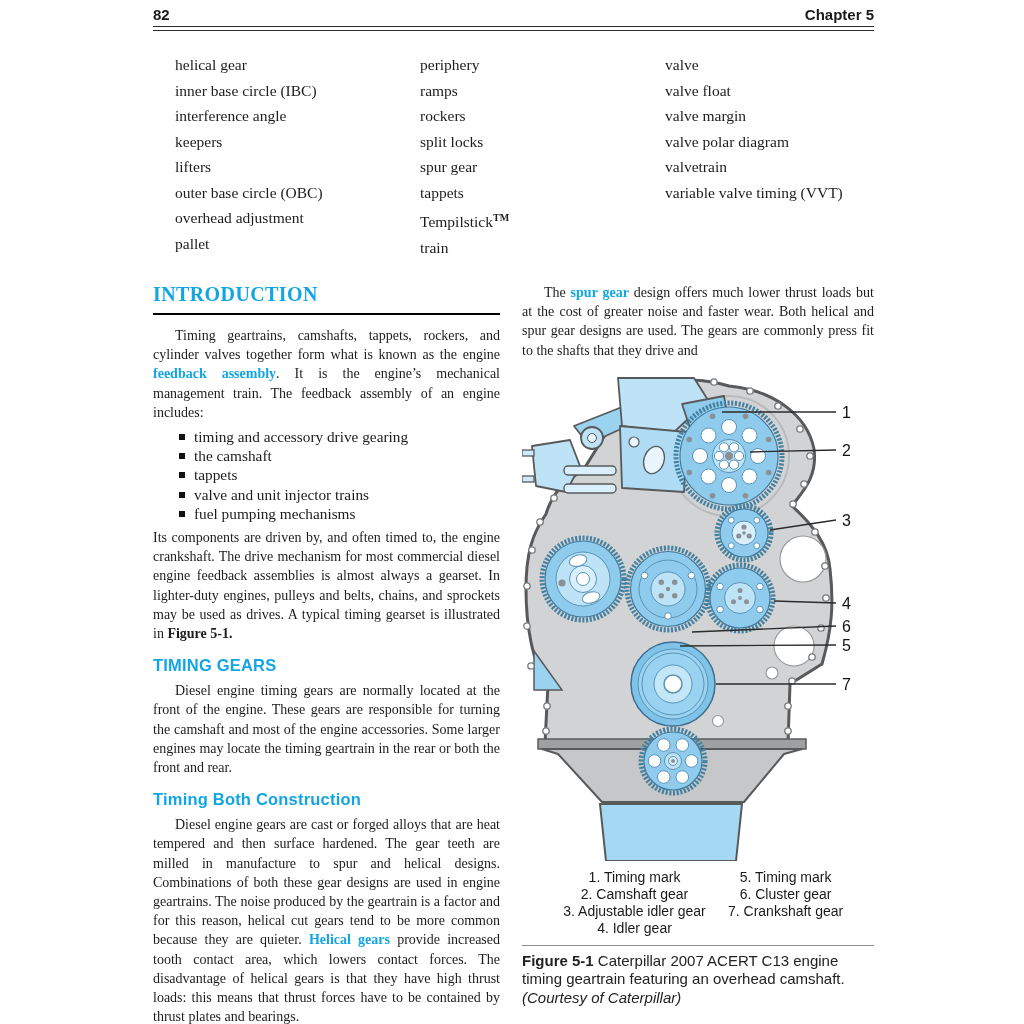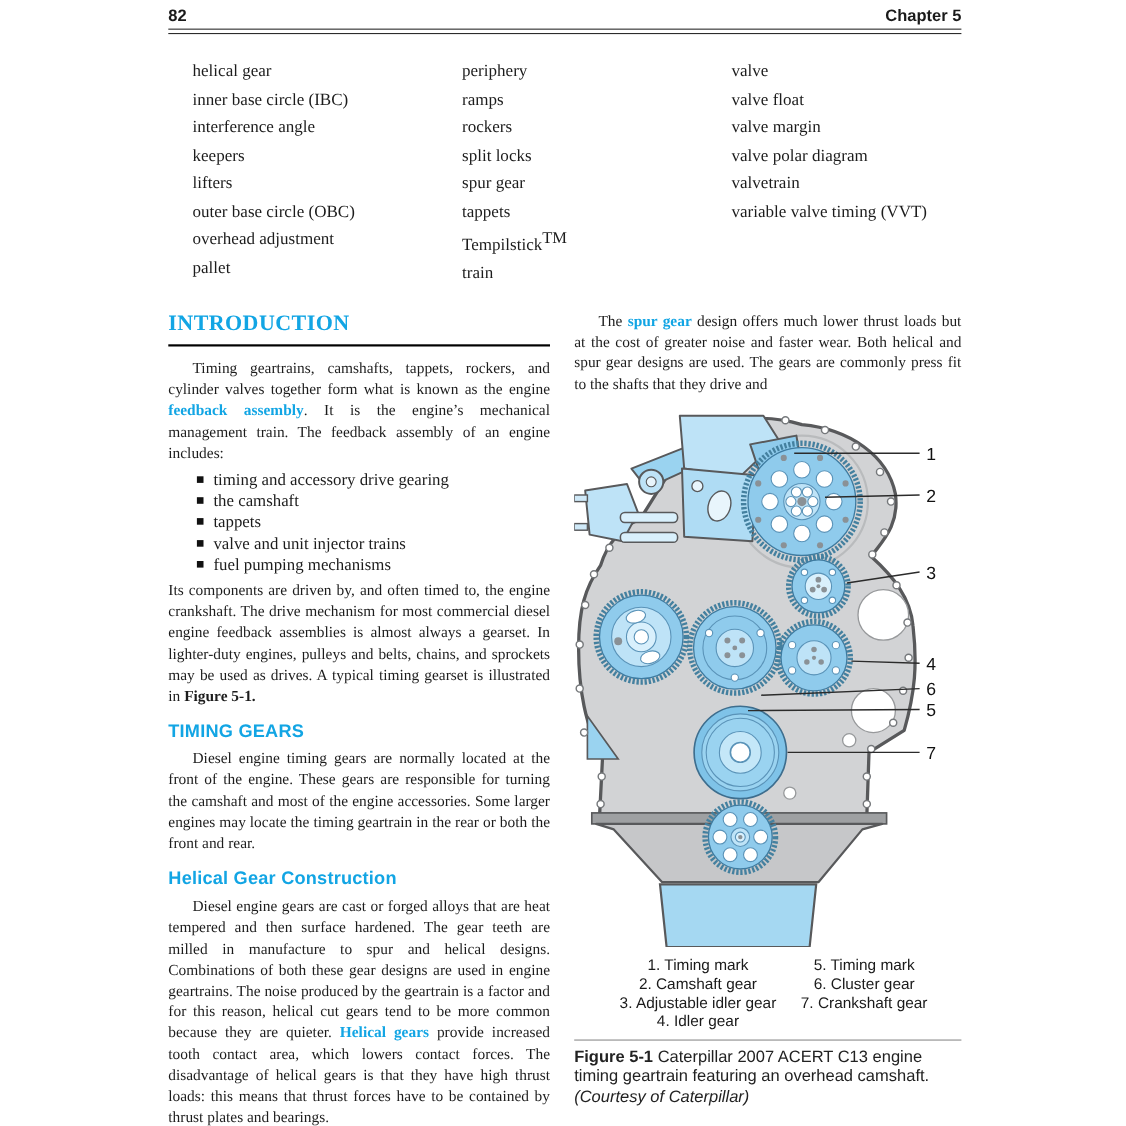--- a/index.html
+++ b/index.html
@@ -10,21 +10,21 @@
   .hdr { position:absolute; top:6px; left:153px; right:150px; display:flex; justify-content:space-between;
          font-family:"Liberation Sans", sans-serif; font-weight:bold; font-size:15px; color:#1a1a1a; }
   .hdr-rule { position:absolute; top:26px; left:153px; right:150px; height:3px;
               border-top:1.7px solid #2c2c2c; border-bottom:1px solid #2c2c2c; }
 
   
   .terms { position:absolute; top:52px; left:175px; right:150px;
            display:grid; grid-template-columns:245px 245px auto; font-size:15.5px; }
   .terms ul { list-style:none; margin:0; padding:0; }
   .terms li { line-height:25.5px; white-space:nowrap; }
-  .terms sup { font-size:15px; vertical-align:super; }
+  .terms sup { font-size:10px; vertical-align:super;font-weight:bold; }
 
   
   .col-left  { position:absolute; top:283px; left:153px; width:347px; }
   .col-right { position:absolute; top:283px; left:522px; width:352px; }
 
   h1.sec { font-family:Liberation Serif, serif; font-weight:bold; font-size:20px; letter-spacing:.4px;
            color:var(--cy); margin:0 0 0 0; padding:0 0 7px 0; border-bottom:2.6px solid #000; }
   h2.sec { font-family:"Liberation Sans", sans-serif; font-weight:bold; font-size:16.5px; letter-spacing:.2px;
            color:var(--cy); margin:13px 0 6px 0; }
   p.body { font-size:14px; line-height:19.2px; text-align:justify; margin:0; }
@@ -121,21 +121,21 @@
       <li><span class="sq"></span><span>tappets</span></li>
       <li><span class="sq"></span><span>valve and unit injector trains</span></li>
       <li><span class="sq"></span><span>fuel pumping mechanisms</span></li>
     </ul>
 
     <p class="body"><span>Its components are driven by, and often timed to, the engine crankshaft. The drive mechanism for most commercial diesel engine feedback assemblies is almost always a gearset. In lighter-duty engines, pulleys and belts, chains, and sprockets may be used as drives. A typical timing gearset is illustrated in </span><span class="bold">Figure 5-1.</span></p>
 
     <h2 class="sec">TIMING GEARS</h2>
     <p class="body indent">Diesel engine timing gears are normally located at the front of the engine. These gears are responsible for turning the camshaft and most of the engine accessories. Some larger engines may locate the timing geartrain in the rear or both the front and rear.</p>
 
-    <h2 class="sec">Helical Gear Construction</h2>
+    <h2 class="sec">Timing Both Construction</h2>
     <p class="body indent"><span>Diesel engine gears are cast or forged alloys that are heat tempered and then surface hardened. The gear teeth are milled in manufacture to spur and helical designs. Combinations of both these gear designs are used in engine geartrains. The noise produced by the geartrain is a factor and for this reason, helical cut gears tend to be more common because they are quieter. </span><span class="term-link">Helical gears</span><span> provide increased tooth contact area, which lowers contact forces. The disadvantage of helical gears is that they have high thrust loads: this means that thrust forces have to be contained by thrust plates and bearings.</span></p>
   </div>
 
   <div class="col-right">
     <p class="body indent"><span>The </span><span class="term-link">spur gear</span><span> design offers much lower thrust loads but at the cost of greater noise and faster wear. Both helical and spur gear designs are used. The gears are commonly press fit to the shafts that they drive and</span></p>
 
     <div class="fig">
       <svg width="352" height="487" viewBox="0 0 352 487">
 
         <path class="housing" d="M118,20 C150,2 180,4 207,12 C250,16 285,40 292,75 C296,105 278,120 270,132

